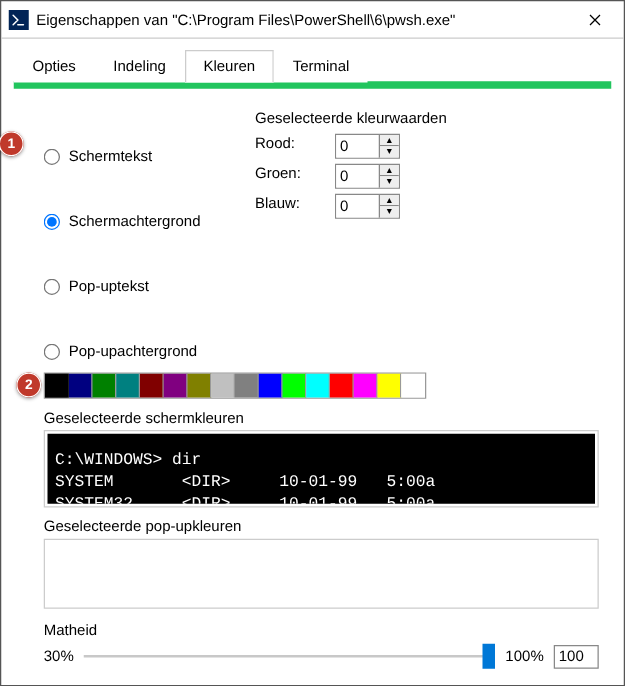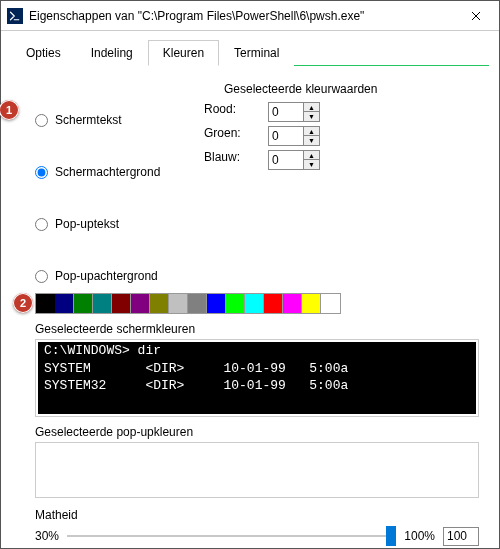--- a/index.html
+++ b/index.html
@@ -5,44 +5,44 @@
   * { box-sizing: border-box; font-family: "Segoe UI", Tahoma, sans-serif; font-size: 12px; }
   body { margin: 0; background: #fff; }
   .window { width: 500px; height: 549px; border: 1px solid #555; background: #fff; display: flex; flex-direction: column; }
   .titlebar { height: 30px; display: flex; align-items: center; padding: 0 0 0 6px; border-bottom: 1px solid #ccc; }
   .titlebar-icon { width: 16px; height: 16px; background: #012456; display: flex; align-items: center; justify-content: center; margin-right: 6px; }
   .titlebar-icon svg { width: 12px; height: 12px; }
   .titlebar-text { flex: 1; font-size: 12px; color: #000; }
   .close-btn { width: 46px; height: 30px; display: flex; align-items: center; justify-content: center; }
   .close-btn svg { width: 10px; height: 10px; }
   .body { flex: 1; padding: 8px 10px 10px 10px; display: flex; flex-direction: column; }
-  .tabs { display: flex; border-bottom: 1px solid #22c55e; position: relative; }
+  .tabs { display: flex; border-bottom: 6px solid #22c55e; position: relative; }
   .tab { padding: 5px 14px; border: 1px solid transparent; border-bottom: none; cursor: pointer; position: relative; top: 1px; background: #fff; }
   .tab.active { border-color: #ccc; border-bottom: 1px solid #fff; background: #fff; }
   .panel { flex: 1; padding: 16px 10px 10px 10px; }
   .top-row { display: flex; gap: 18px; margin-bottom: 10px; }
   .radios { flex: 0 0 165px; display: flex; flex-direction: column; gap: 7px; position: relative; padding-left: 14px;}
   .radio { display: flex; align-items: center; gap: 7px; margin-top: 31px; }
   .radio input { margin: 0; width:13px; height:13px;}
   .color-vals { flex: 1; }
-  .cv-title { margin-bottom: 6px; margin-left: 20px; }
+  .cv-title { margin-bottom: 6px; }
   .cv-row { display: flex; align-items: flex-start; gap: 8px; margin-bottom: 4px; }
   .cv-row label { width: 56px; }
   .spinner { display: flex; align-items: center; border: 1px solid #888; height: 20px; width: 52px; background:#fff;}
   .spinner input { border: none; width: 34px; height: 18px; padding: 0 3px; outline: none; text-align:left;}
   .spinner-btns { display: flex; flex-direction: column; border-left: 1px solid #888; }
   .spinner-btns div { width: 15px; height: 9px; display: flex; align-items: center; justify-content: center; font-size: 7px; line-height: 1; background: #eee; }
   .spinner-btns div:first-child { border-bottom: 1px solid #888; }
   .palette { display: flex; border: 1px solid #999; width: fit-content; margin: 6px 0 8px 14px; }
   .swatch { width: 19px; height: 19px; border-right: 1px solid #999; }
   .swatch:last-child { border-right: none; }
   .swatch.selected { outline: 2px solid #000; outline-offset: -2px; z-index:1; position:relative;}
   .section-label { margin: 2px 0 3px 14px; }
   .preview-shell { margin: 0 0 8px 14px; border: 1px solid #ccc; padding: 2px; }
-  .preview-screen { background: #000; color: #fff; font-family: Consolas, "Courier New", monospace; font-size: 13px; padding: 0 6px; height: 72px; overflow: hidden; white-space: pre; line-height: 1.35; }
+  .preview-screen { background: #000; color: #fff; font-family: Consolas, "Courier New", monospace; font-size: 13px; padding: 12px 6px; height: 56px; overflow: hidden; white-space: pre; line-height: 1.35; }
   .preview-popup { margin: 0 0 10px 14px; border: 1px solid #ccc; background: #fff; height: 56px; }
   .opacity-block { margin: 8px 0 0 14px; }
   .opacity-row { display: flex; align-items: center; gap: 8px; margin-top: 4px; }
   .slider-track { flex: 1; height: 20px; display: flex; align-items: center; position: relative; }
   .track-line { position:absolute; left:0; right:0; top:9px; height:2px; background:#c8c8c8;}
   .thumb { position: absolute; right: 0; width: 10px; height: 20px; background: #0078d7; }
   .opc-val { border: 1px solid #888; width: 36px; height: 19px; padding: 1px 3px; display:flex; align-items:center;}
   .footer { display: flex; justify-content: flex-end; gap: 8px; padding: 10px; }
   .btn { min-width: 78px; height: 23px; border: 4px solid #15803d; background: #e1e1e1; display: flex; align-items: center; justify-content: center; cursor: pointer; }
   .btn.default { border: 1.5px solid #0078d7; margin-top: 48px; }

